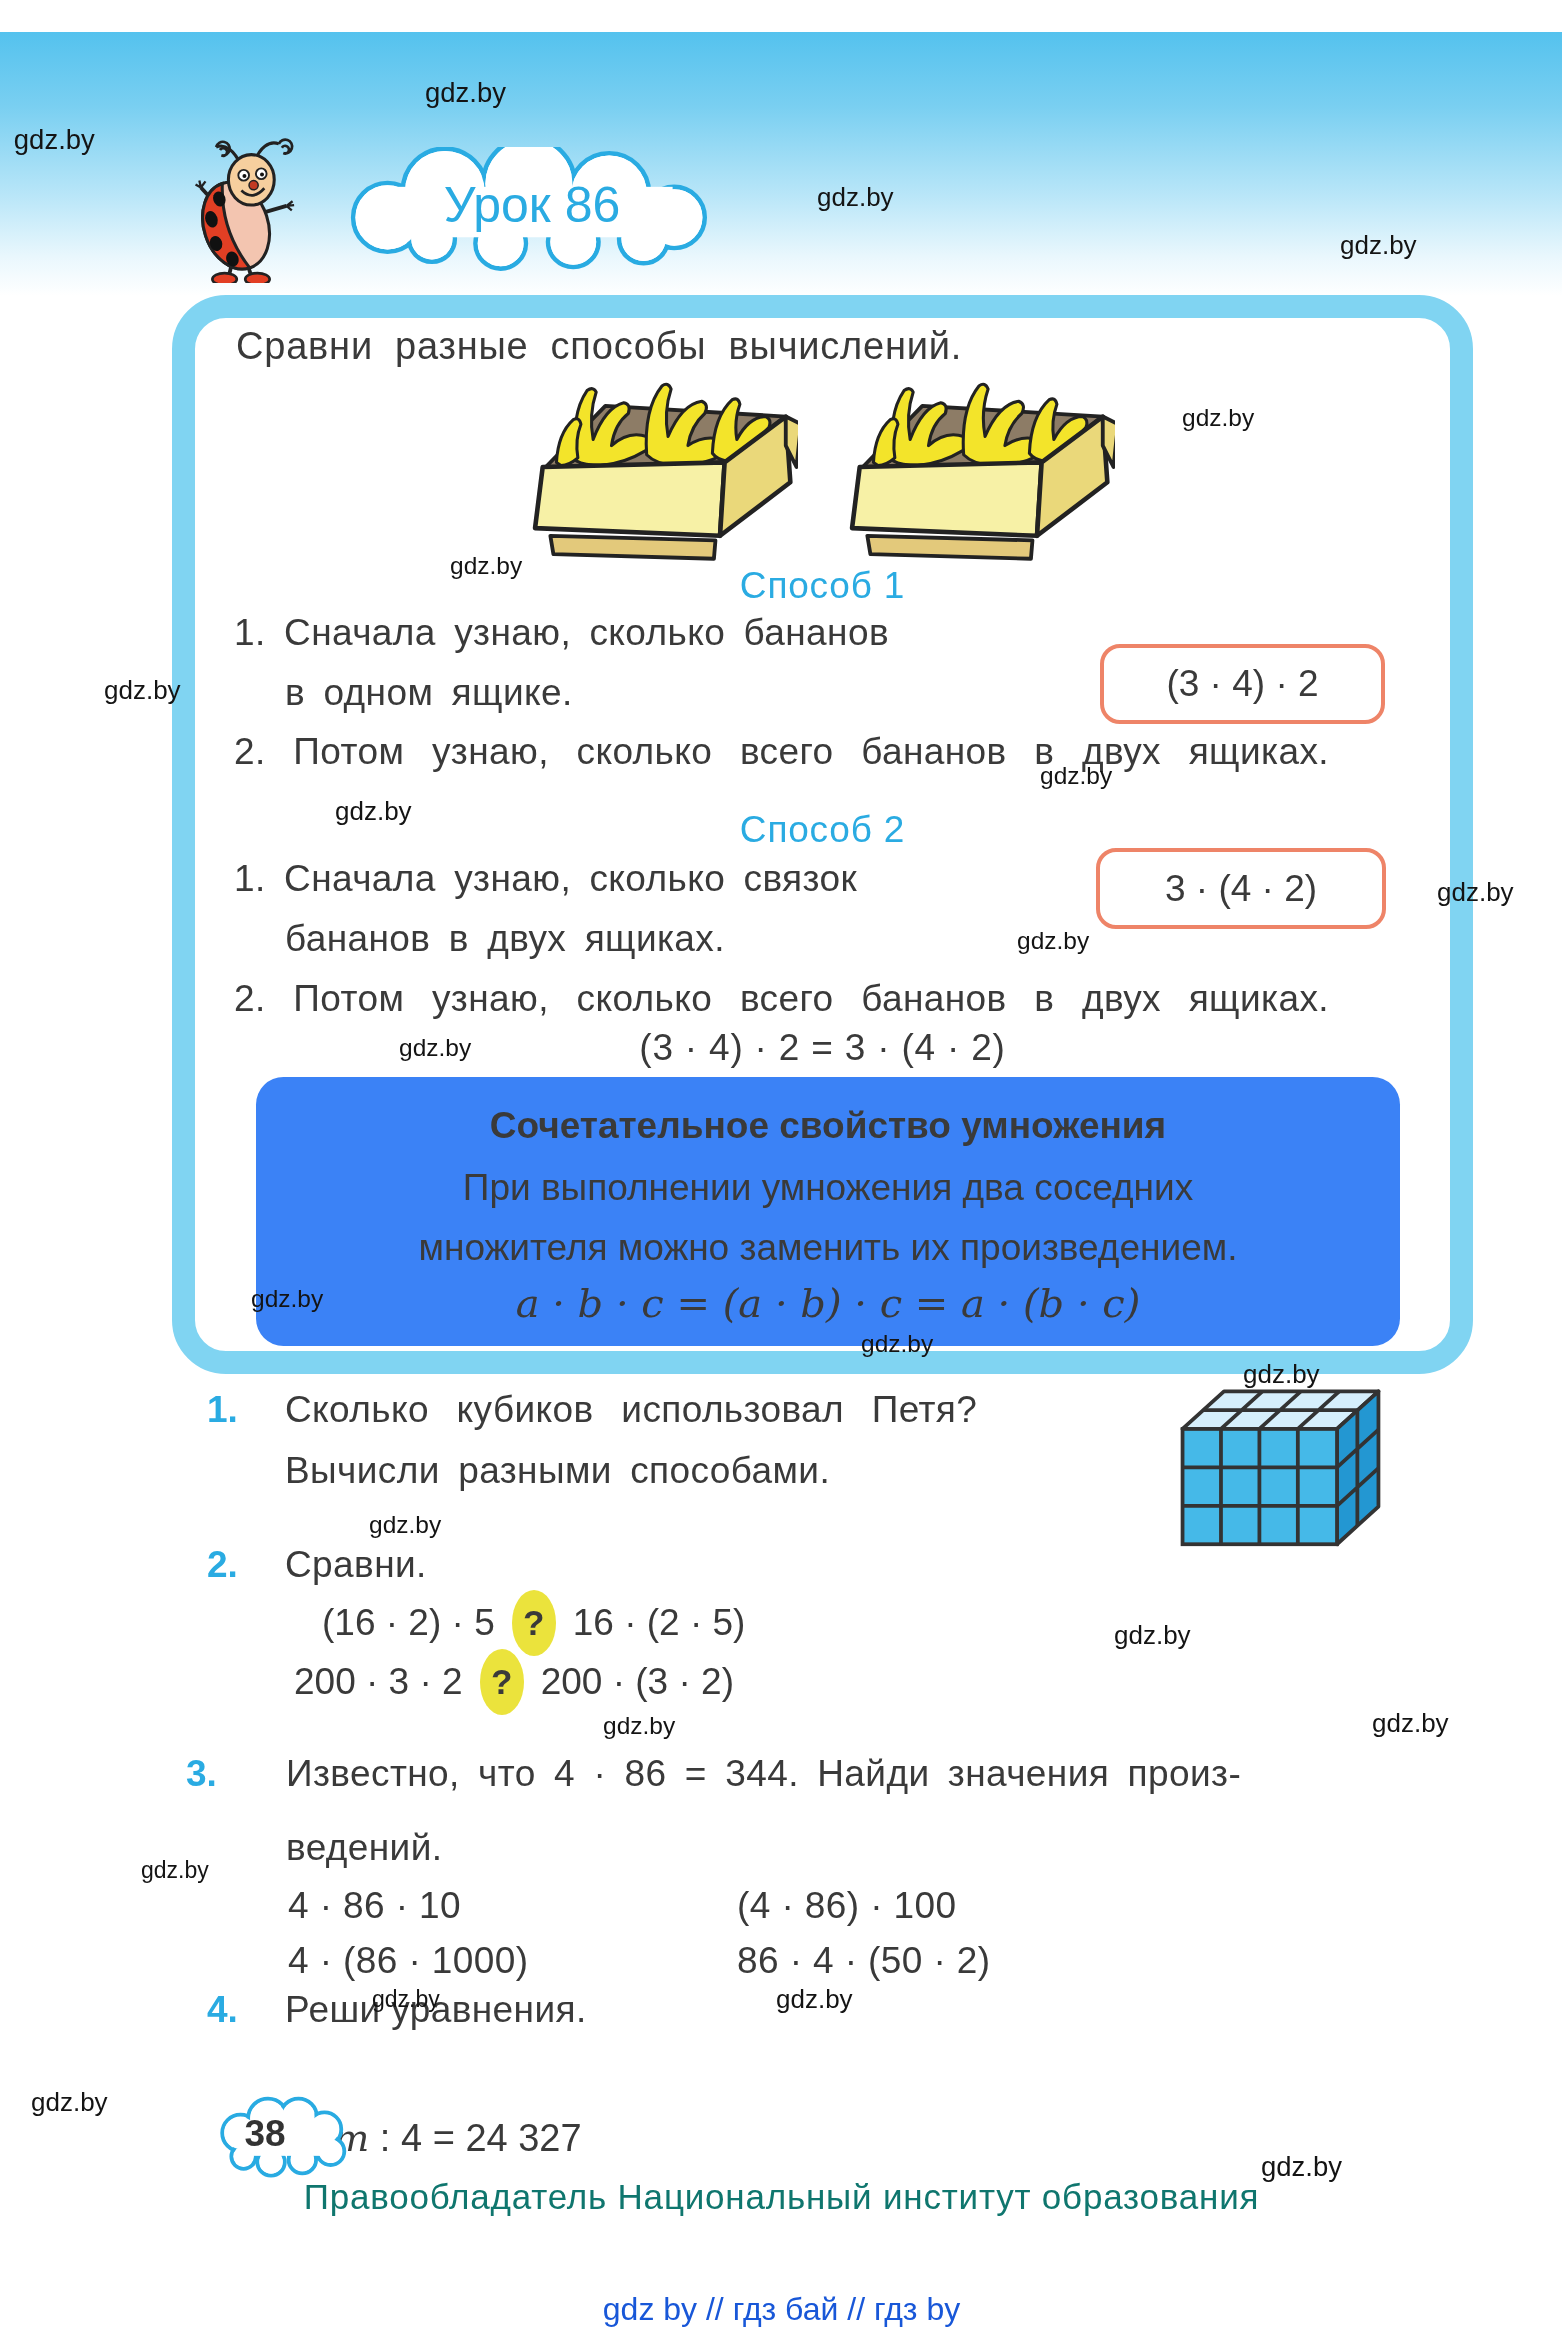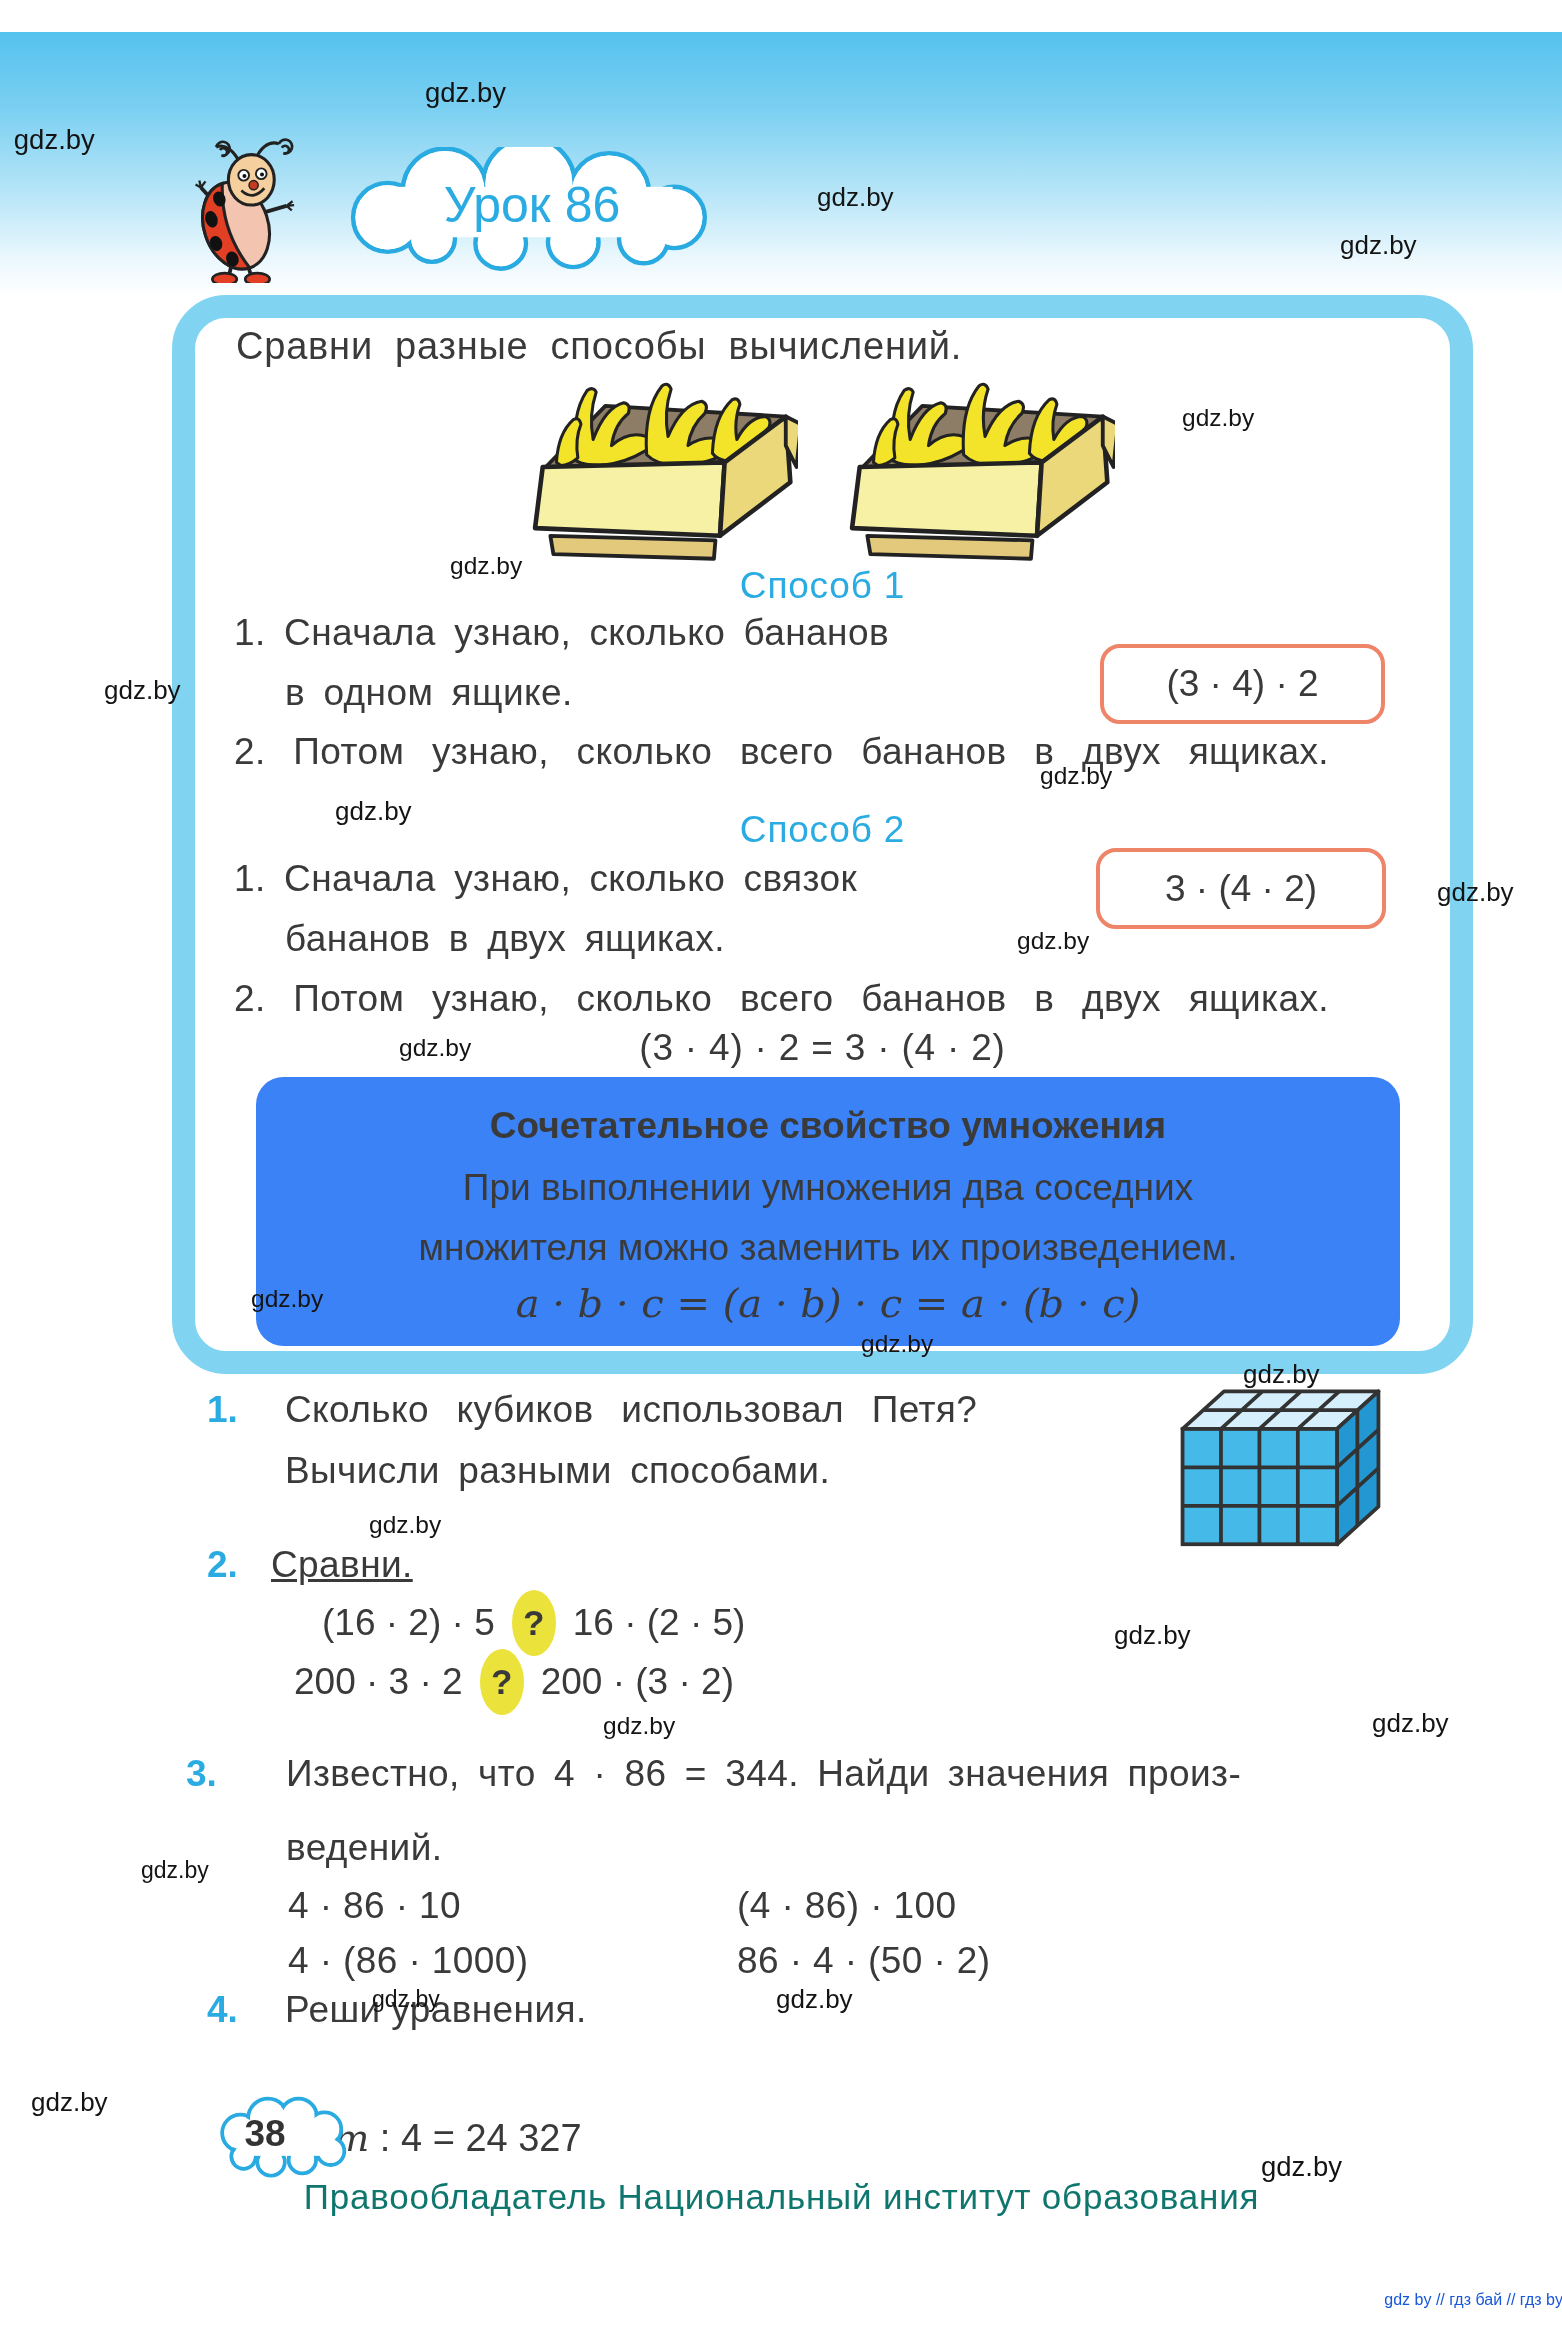--- a/index.html
+++ b/index.html
@@ -66,22 +66,22 @@
   .math-var{font-family:"DejaVu Serif", serif; font-style:italic;}
   .cloud38-text{
     position:absolute; left:213px; top:2113px; width:104px; text-align:center;
     font-size:37px; font-weight:700; color:#333;
   }
   .copyright{
     position:absolute; left:0; top:2177px; width:100%; text-align:center;
     font-size:35px; color:#0f766e; letter-spacing:0.8px;
   }
   .footer-links{
-    position:absolute; left:0; top:2291px; width:100%; text-align:right;
-    font-size:16px; color:#1857d8;
+    position:absolute; left:0; top:2291px; width:100%; text-align:center;
+    font-size:32px; color:#1857d8;
   }
   svg{display:block;}
 </style>
 </head>
 <body>
 
 <div id="page">
 
 
   <div class="sky"></div>
@@ -193,21 +193,21 @@
   <svg style="position:absolute;left:1178px;top:1386px;" width="205" height="162" viewBox="0 0 270 215">
     <polygon points="5,57 210,57 265,7 60,7" fill="#d6effc" stroke="#333" stroke-width="5" stroke-linejoin="round"></polygon>
     <polygon points="210,57 265,7 265,160 210,210" fill="#2397d2" stroke="#333" stroke-width="5" stroke-linejoin="round"></polygon>
     <rect x="5" y="57" width="205" height="153" fill="#45b9e8" stroke="#333" stroke-width="5"></rect>
     <path d="M56,57 L56,210 M107,57 L107,210 M158,57 L158,210 M5,108 L210,108 M5,159 L210,159" stroke="#333" stroke-width="5" fill="none"></path>
     <path d="M56,57 L111,7 M107,57 L162,7 M158,57 L213,7 M32,32 L237,32" stroke="#333" stroke-width="5" fill="none"></path>
     <path d="M237,32 L237,185 M210,108 L265,58 M210,159 L265,109" stroke="#333" stroke-width="5" fill="none"></path>
   </svg>
 
   <div class="ex-num" style="left:207px;top:1544px;">2.</div>
-  <div class="body-line" style="left:271px;top:1544px;text-decoration:underline;">Сравни.</div>
+  <div class="body-line" style="left:285px;top:1544px;">Сравни.</div>
   <div class="cmp" style="left:294px;top:1590px;margin-left:28px;">
     <span>(16 · 2) · 5</span>
     <span class="qmark">?</span>
     <span>16 · (2 · 5)</span>
   </div>
   <div class="cmp" style="left:294px;top:1649px;">
     <span>200 · 3 · 2</span>
     <span class="qmark">?</span>
     <span>200 · (3 · 2)</span>
   </div>

